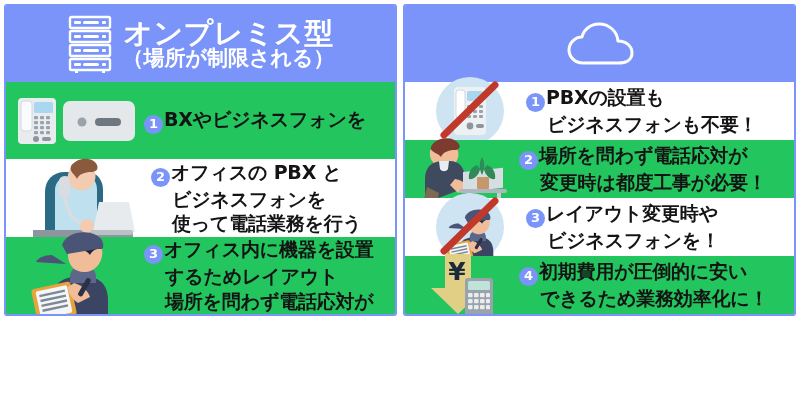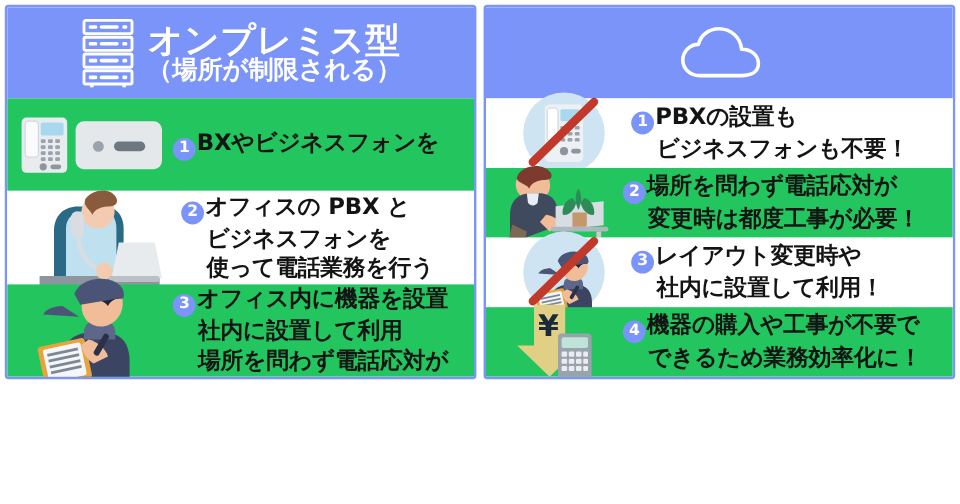--- a/index.html
+++ b/index.html
@@ -214,21 +214,21 @@
             </g>
             <path d="M52 58c8 2 14 8 16 14l-12 6c-6-4-10-10-10-16z" fill="#f0bd98"></path>
             <rect x="60" y="52" width="5" height="20" rx="2" transform="rotate(30 62 62)" fill="#2b3146"></rect>
           </svg>
         </span>
         <span class="row-txt">
           <span class="txt-lines">
             <span class="tline">
               <span class="num">3</span><span>オフィス内に機器を設置</span>
             </span>
-            <span class="tline indent">社内に設置して利用</span>
+            <span class="tline indent">するためレイアウト</span>
             <span class="tline indent">場所を問わず電話応対が</span>
           </span>
         </span>
       </div>
 
     </div>
   </section>
 
   <section class="panel right">
     <header class="panel-head">
@@ -331,21 +331,21 @@
               <rect x="60" y="52" width="5" height="20" rx="2" transform="rotate(30 62 62)" fill="#2b3146"></rect>
             </g>
             <line class="slash" x1="12" y1="62" x2="63" y2="12"></line>
           </svg>
         </span>
         <span class="row-txt">
           <span class="txt-lines">
             <span class="tline">
               <span class="num">3</span><span>レイアウト変更時や</span>
             </span>
-            <span class="tline indent">社内に設置して利用！</span>
+            <span class="tline indent">ビジネスフォンを！</span>
           </span>
         </span>
       </div>
 
       <div class="row alt">
         <span class="row-ico">
           <svg class="art" width="80" height="70" viewBox="0 0 80 70" aria-hidden="true">
             <path d="M22 4h26v34h14L35 64 8 38h14z" fill="#e0cf84"></path>
             <text x="34" y="30" text-anchor="middle" font-size="25" font-weight="700" fill="#1b2a3a" font-family="'DejaVu Sans','Liberation Sans',sans-serif">¥</text>
             <rect x="42" y="28" width="28" height="38" rx="3" fill="#9aa3ab"></rect>
@@ -362,21 +362,21 @@
               <rect x="45" y="55" width="4.6" height="4.2" rx="1"></rect>
                 <rect x="51" y="55" width="4.6" height="4.2" rx="1"></rect>
                 <rect x="57" y="55" width="4.6" height="4.2" rx="1"></rect>
                 <rect x="63" y="55" width="4" height="4.2" rx="1"></rect>
             </g>
           </svg>
         </span>
         <span class="row-txt">
           <span class="txt-lines">
             <span class="tline">
-              <span class="num">4</span><span>機器の購入や工事が不要で</span>
+              <span class="num">4</span><span>初期費用が圧倒的に安い</span>
             </span>
             <span class="tline indent">できるため業務効率化に！</span>
           </span>
         </span>
       </div>
 
     </div>
   </section>
 
 </div>

